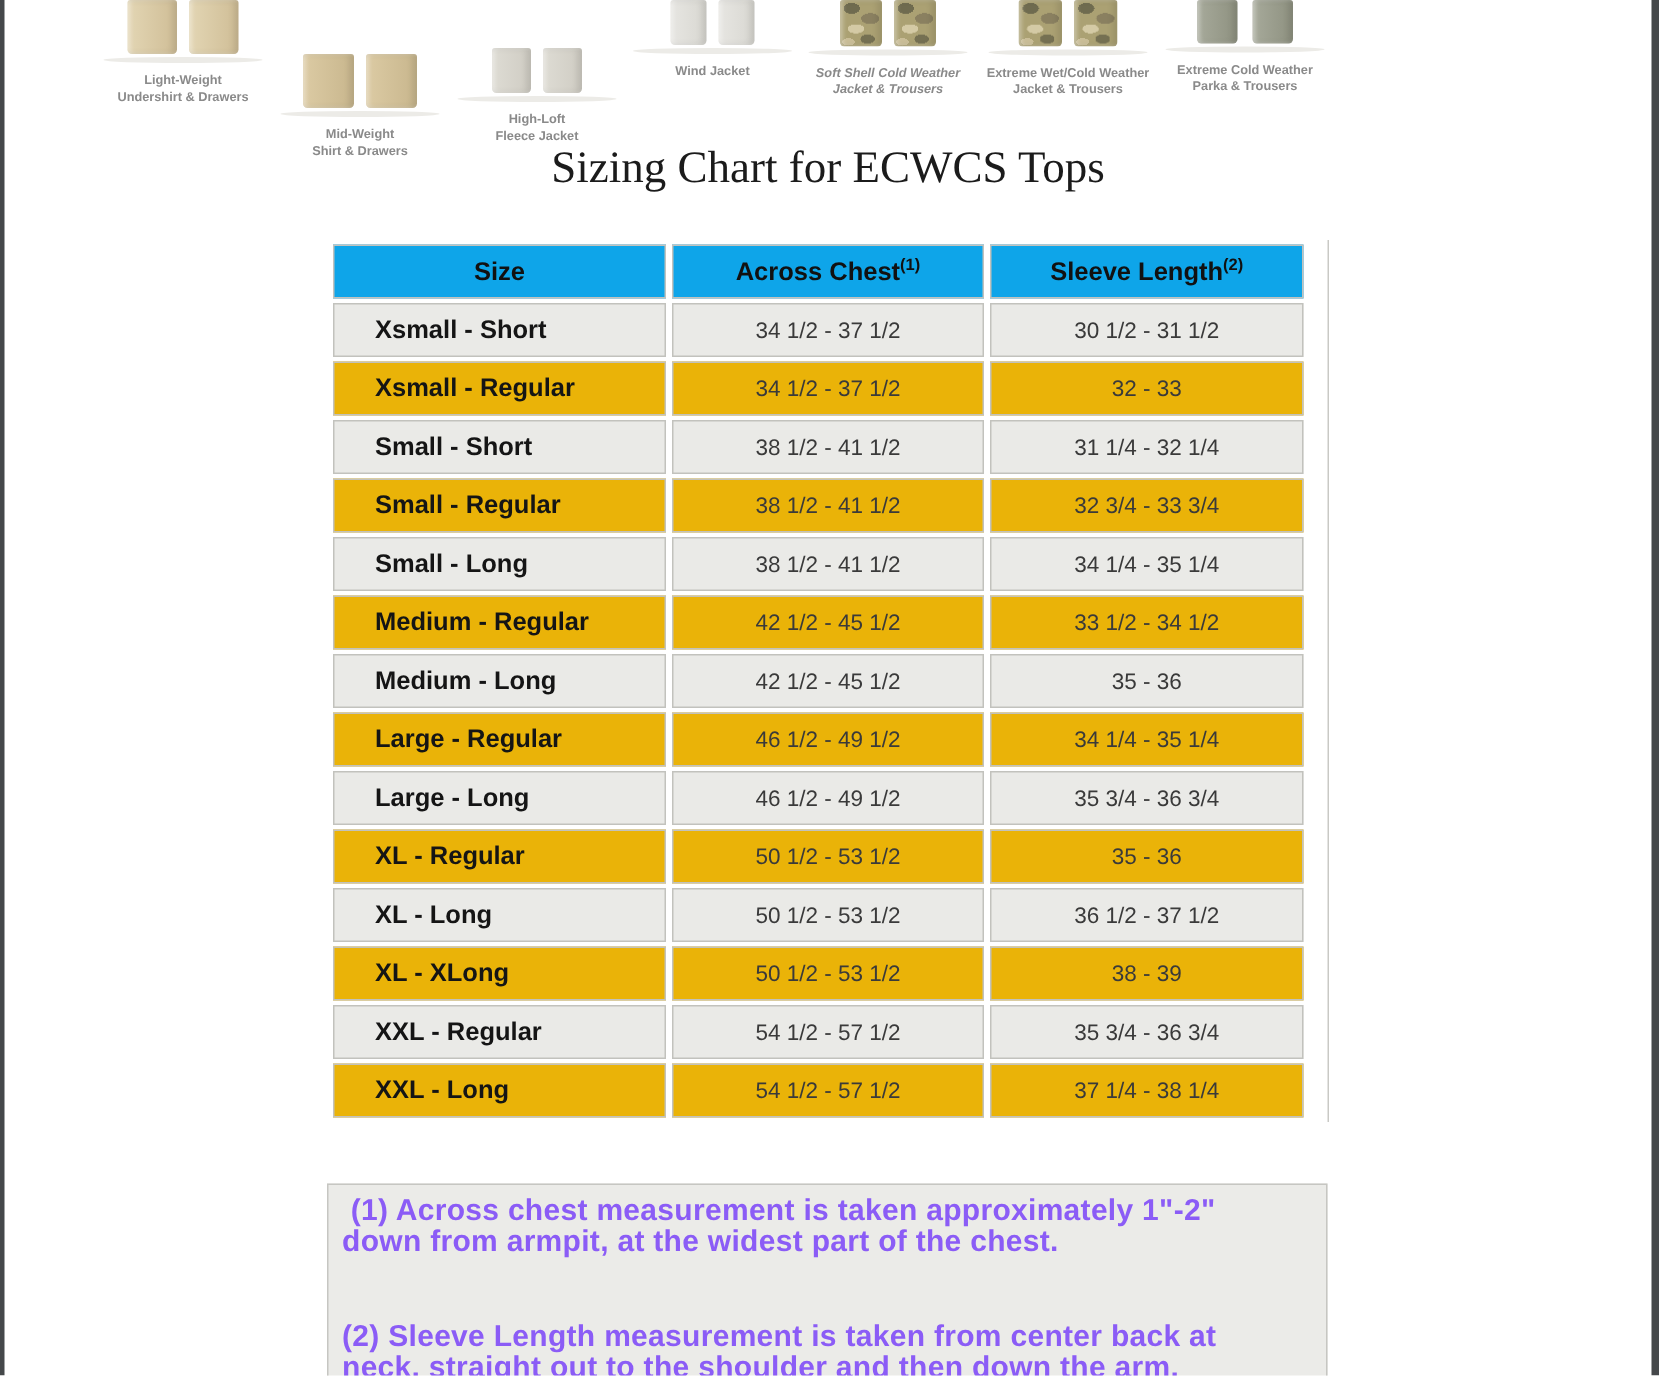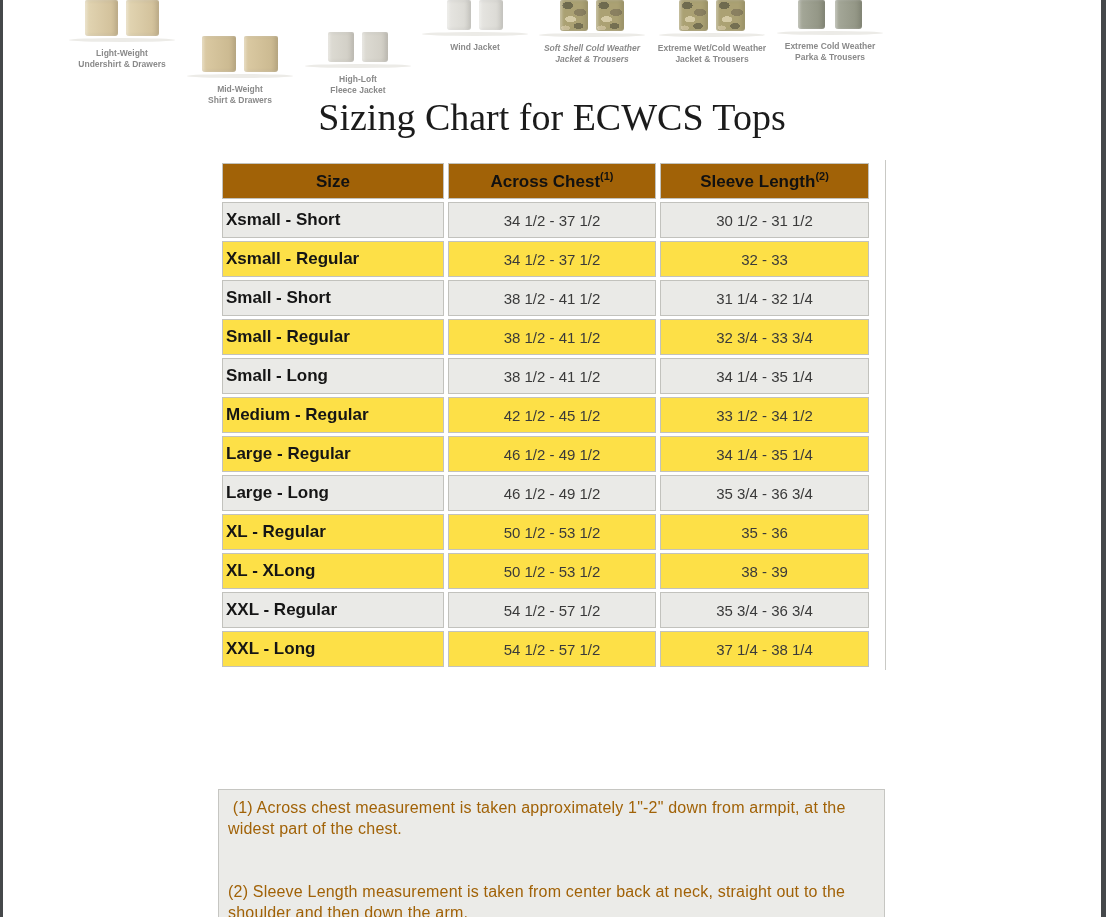--- a/index.html
+++ b/index.html
@@ -37,45 +37,45 @@
        radial-gradient(ellipse 8px 5px at 66% 84%, #757052 0 60%, transparent 61%),
        radial-gradient(ellipse 7px 4px at 20% 90%, #c9bd97 0 60%, transparent 61%); }
   .leg.parka  { background:linear-gradient(to right,#a7aa9b,#8e9180); }
 
   .product .label { margin-top:6px; font-size:8.5px; font-weight:bold;
                     color:#8a8a8a; line-height:11px; }
 
   
   .page-title { position:absolute; left:218px; top:95px; width:668px;
                 text-align:center; font-family:"Liberation Serif", serif;
-                font-size:38px; color:#1b1b1b; }
+                font-size:30px; color:#1b1b1b; }
 
   
   .table-wrap { position:absolute; left:218px; top:160px; width:668px;
                 border-right:1px solid #c9c9c5; }
   table { width:655px; border-collapse:separate; border-spacing:4px 3px;
           table-layout:fixed; }
   col.c-size   { width:222px; }
   col.c-chest  { width:208px; }
   col.c-sleeve { width:209px; }
   th, td { border:1px solid #c2c2bd; height:36px; vertical-align:middle;
-           background:#a16207; }
+           background:#0ea5e9; }
   th { font-size:17px; font-weight:bold; color:#111; text-align:center; }
   th .sup { font-size:11px; vertical-align:super; }
   td.size-cell { font-size:17px; font-weight:bold; color:#151515;
-                 text-align:left; padding-left:3px; }
+                 text-align:left; padding-left:27px; }
   td.val-cell  { font-size:15px; color:#3a3a3a; text-align:center; }
   tr.odd td  { background:#eaeae7; }
-  tr.even td { background:#fde047; }
+  tr.even td { background:#eab308; }
 
   
   .footnotes { position:absolute; left:218px; top:789px; width:667px; height:200px;
                background:#ebebe8; border:1px solid #c6c6c2;
                padding:7px 26px 0 9px; }
-  .footnotes p { font-size:16px; font-weight:normal; color:#a16207;
+  .footnotes p { font-size:20px; font-weight:bold; color:#8b5cf6;
                  line-height:21px; white-space:pre-wrap; letter-spacing:0.2px; }
   .footnotes p + p { margin-top:42px; }
 </style>
 </head>
 <body>
 
 <div class="edge-bar left"></div>
 <div class="edge-bar right"></div>
 
 <div class="product p1">
@@ -196,35 +196,45 @@
       <tr class="odd">
         <td class="size-cell">Small - Long</td>
         <td class="val-cell">38 1/2 - 41 1/2</td>
         <td class="val-cell">34 1/4 - 35 1/4</td>
       </tr>
       <tr class="even">
         <td class="size-cell">Medium - Regular</td>
         <td class="val-cell">42 1/2 - 45 1/2</td>
         <td class="val-cell">33 1/2 - 34 1/2</td>
       </tr>
+      <tr class="odd">
+        <td class="size-cell">Medium - Long</td>
+        <td class="val-cell">42 1/2 - 45 1/2</td>
+        <td class="val-cell">35 - 36</td>
+      </tr>
       <tr class="even">
         <td class="size-cell">Large - Regular</td>
         <td class="val-cell">46 1/2 - 49 1/2</td>
         <td class="val-cell">34 1/4 - 35 1/4</td>
       </tr>
       <tr class="odd">
         <td class="size-cell">Large - Long</td>
         <td class="val-cell">46 1/2 - 49 1/2</td>
         <td class="val-cell">35 3/4 - 36 3/4</td>
       </tr>
       <tr class="even">
         <td class="size-cell">XL - Regular</td>
         <td class="val-cell">50 1/2 - 53 1/2</td>
         <td class="val-cell">35 - 36</td>
       </tr>
+      <tr class="odd">
+        <td class="size-cell">XL - Long</td>
+        <td class="val-cell">50 1/2 - 53 1/2</td>
+        <td class="val-cell">36 1/2 - 37 1/2</td>
+      </tr>
       <tr class="even">
         <td class="size-cell">XL - XLong</td>
         <td class="val-cell">50 1/2 - 53 1/2</td>
         <td class="val-cell">38 - 39</td>
       </tr>
       <tr class="odd">
         <td class="size-cell">XXL - Regular</td>
         <td class="val-cell">54 1/2 - 57 1/2</td>
         <td class="val-cell">35 3/4 - 36 3/4</td>
       </tr>

